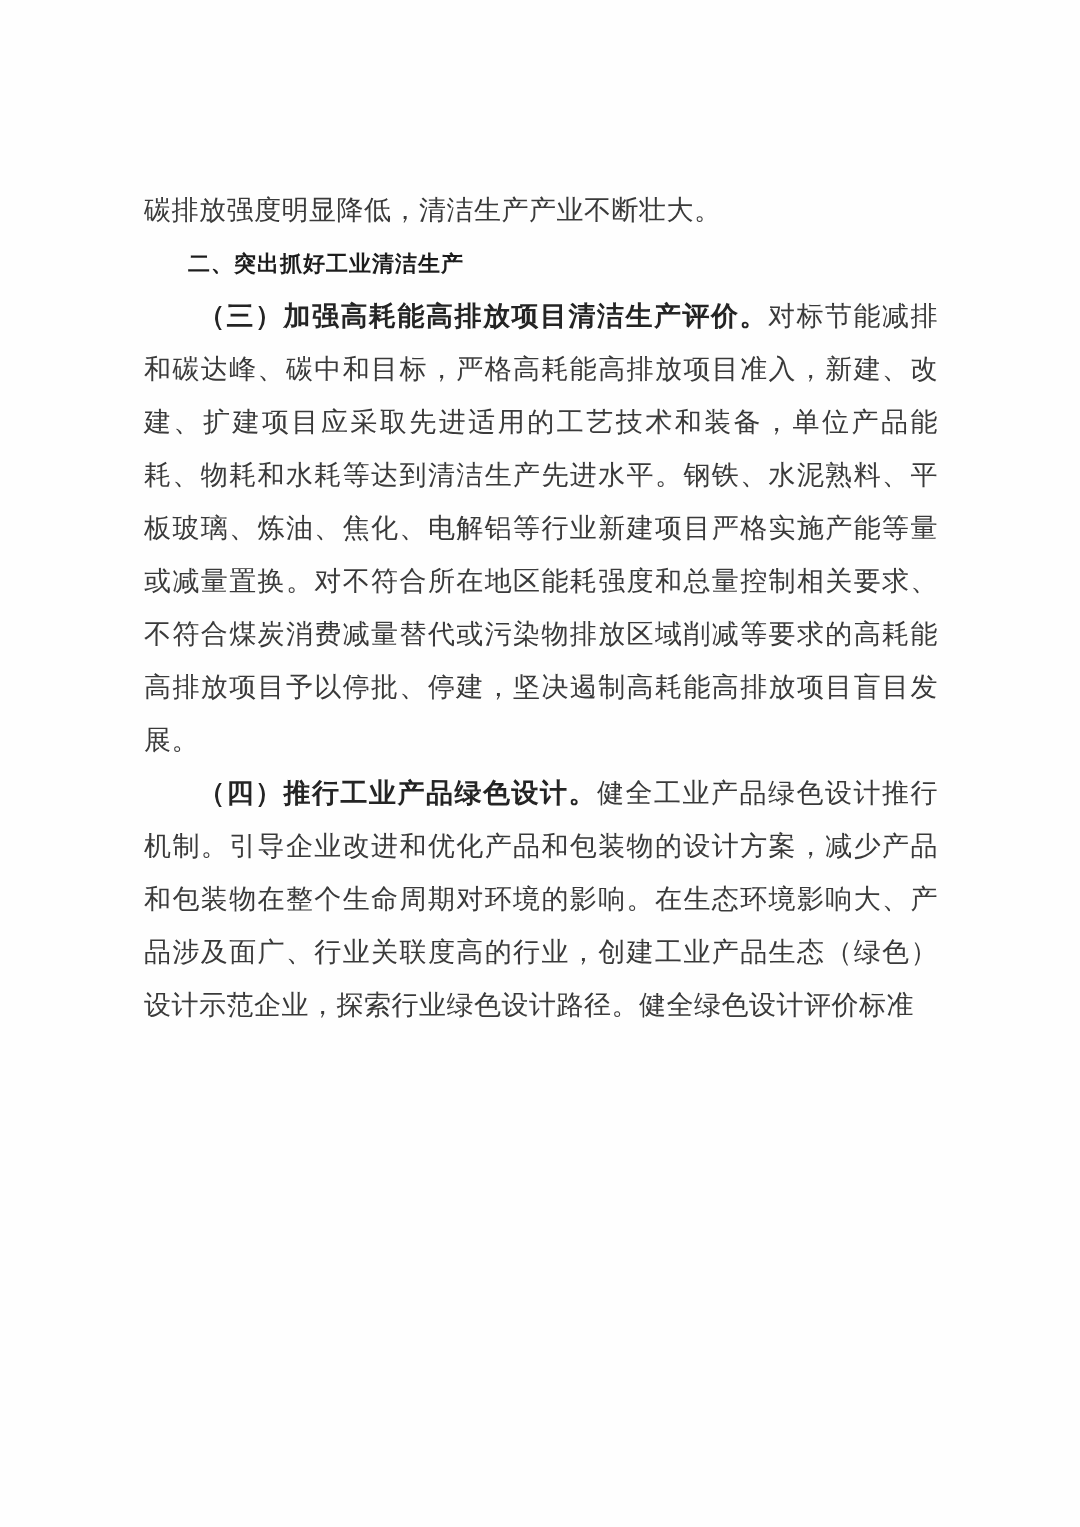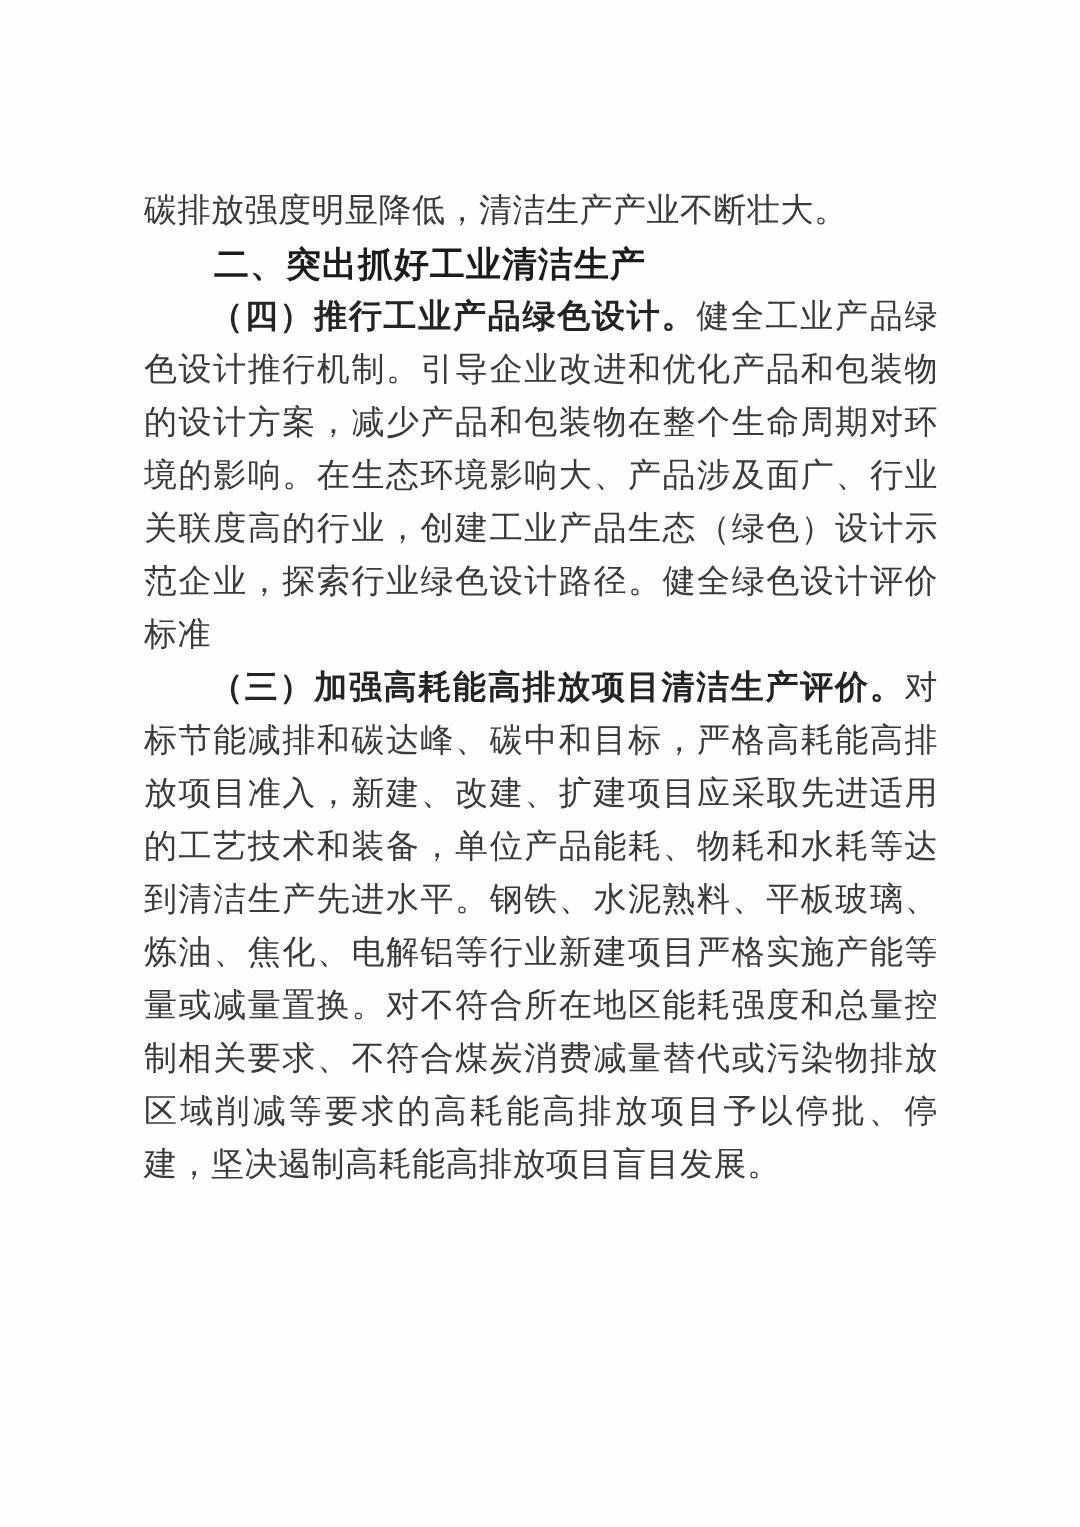--- a/index.html
+++ b/index.html
@@ -15,39 +15,39 @@
   .page {
     position: relative;
     width: 1080px;
     height: 1527px;
     box-sizing: border-box;
     background: #fefefe;
     padding: 184px 142px 0 144px;
   }
   .doc-text {
     font-family: "Liberation Serif", "DejaVu Serif", serif;
-    font-size: 33px;
+    font-size: 27px;
     line-height: 53px;
     letter-spacing: 0.5px;
     color: #3a3a3a;
     text-align: justify;
     text-justify: inter-character;
   }
   p {
     margin: 0;
     padding: 0;
   }
   .indent {
     text-indent: 2em;
   }
   .section-heading {
     font-family: "Liberation Sans", "DejaVu Sans", sans-serif;
     font-weight: 700;
     color: #1c1c1c;
-    font-size: 35px;
+    font-size: 22px;
     line-height: 53px;
     letter-spacing: 1px;
     text-indent: 2em;
     margin: 0;
     text-align: left;
   }
   .clause-lead {
     font-weight: 700;
     color: #242424;
   }
@@ -55,17 +55,17 @@
 </head>
 <body>
 
 <div class="page">
 
   <p class="doc-text"><span>碳排放强度明显降低，清洁生产产业不断壮大。</span></p>
 
 
   <h2 class="section-heading"><span>二、突出抓好工业清洁生产</span></h2>
 
+  <p class="doc-text indent"><span class="clause-lead">（三）加强高耗能高排放项目清洁生产评价。</span><span>对标节能减排和碳达峰、碳中和目标，严格高耗能高排放项目准入，新建、改建、扩建项目应采取先进适用的工艺技术和装备，单位产品能耗、物耗和水耗等达到清洁生产先进水平。钢铁、水泥熟料、平板玻璃、炼油、焦化、电解铝等行业新建项目严格实施产能等量或减量置换。对不符合所在地区能耗强度和总量控制相关要求、不符合煤炭消费减量替代或污染物排放区域削减等要求的高耗能高排放项目予以停批、停建，坚决遏制高耗能高排放项目盲目发展。</span></p>
+
   <p class="doc-text indent"><span class="clause-lead">（四）推行工业产品绿色设计。</span><span>健全工业产品绿色设计推行机制。引导企业改进和优化产品和包装物的设计方案，减少产品和包装物在整个生命周期对环境的影响。在生态环境影响大、产品涉及面广、行业关联度高的行业，创建工业产品生态（绿色）设计示范企业，探索行业绿色设计路径。健全绿色设计评价标准</span></p>
-
-  <p class="doc-text indent"><span class="clause-lead">（三）加强高耗能高排放项目清洁生产评价。</span><span>对标节能减排和碳达峰、碳中和目标，严格高耗能高排放项目准入，新建、改建、扩建项目应采取先进适用的工艺技术和装备，单位产品能耗、物耗和水耗等达到清洁生产先进水平。钢铁、水泥熟料、平板玻璃、炼油、焦化、电解铝等行业新建项目严格实施产能等量或减量置换。对不符合所在地区能耗强度和总量控制相关要求、不符合煤炭消费减量替代或污染物排放区域削减等要求的高耗能高排放项目予以停批、停建，坚决遏制高耗能高排放项目盲目发展。</span></p>
 
 </div>
 
 </body></html>

